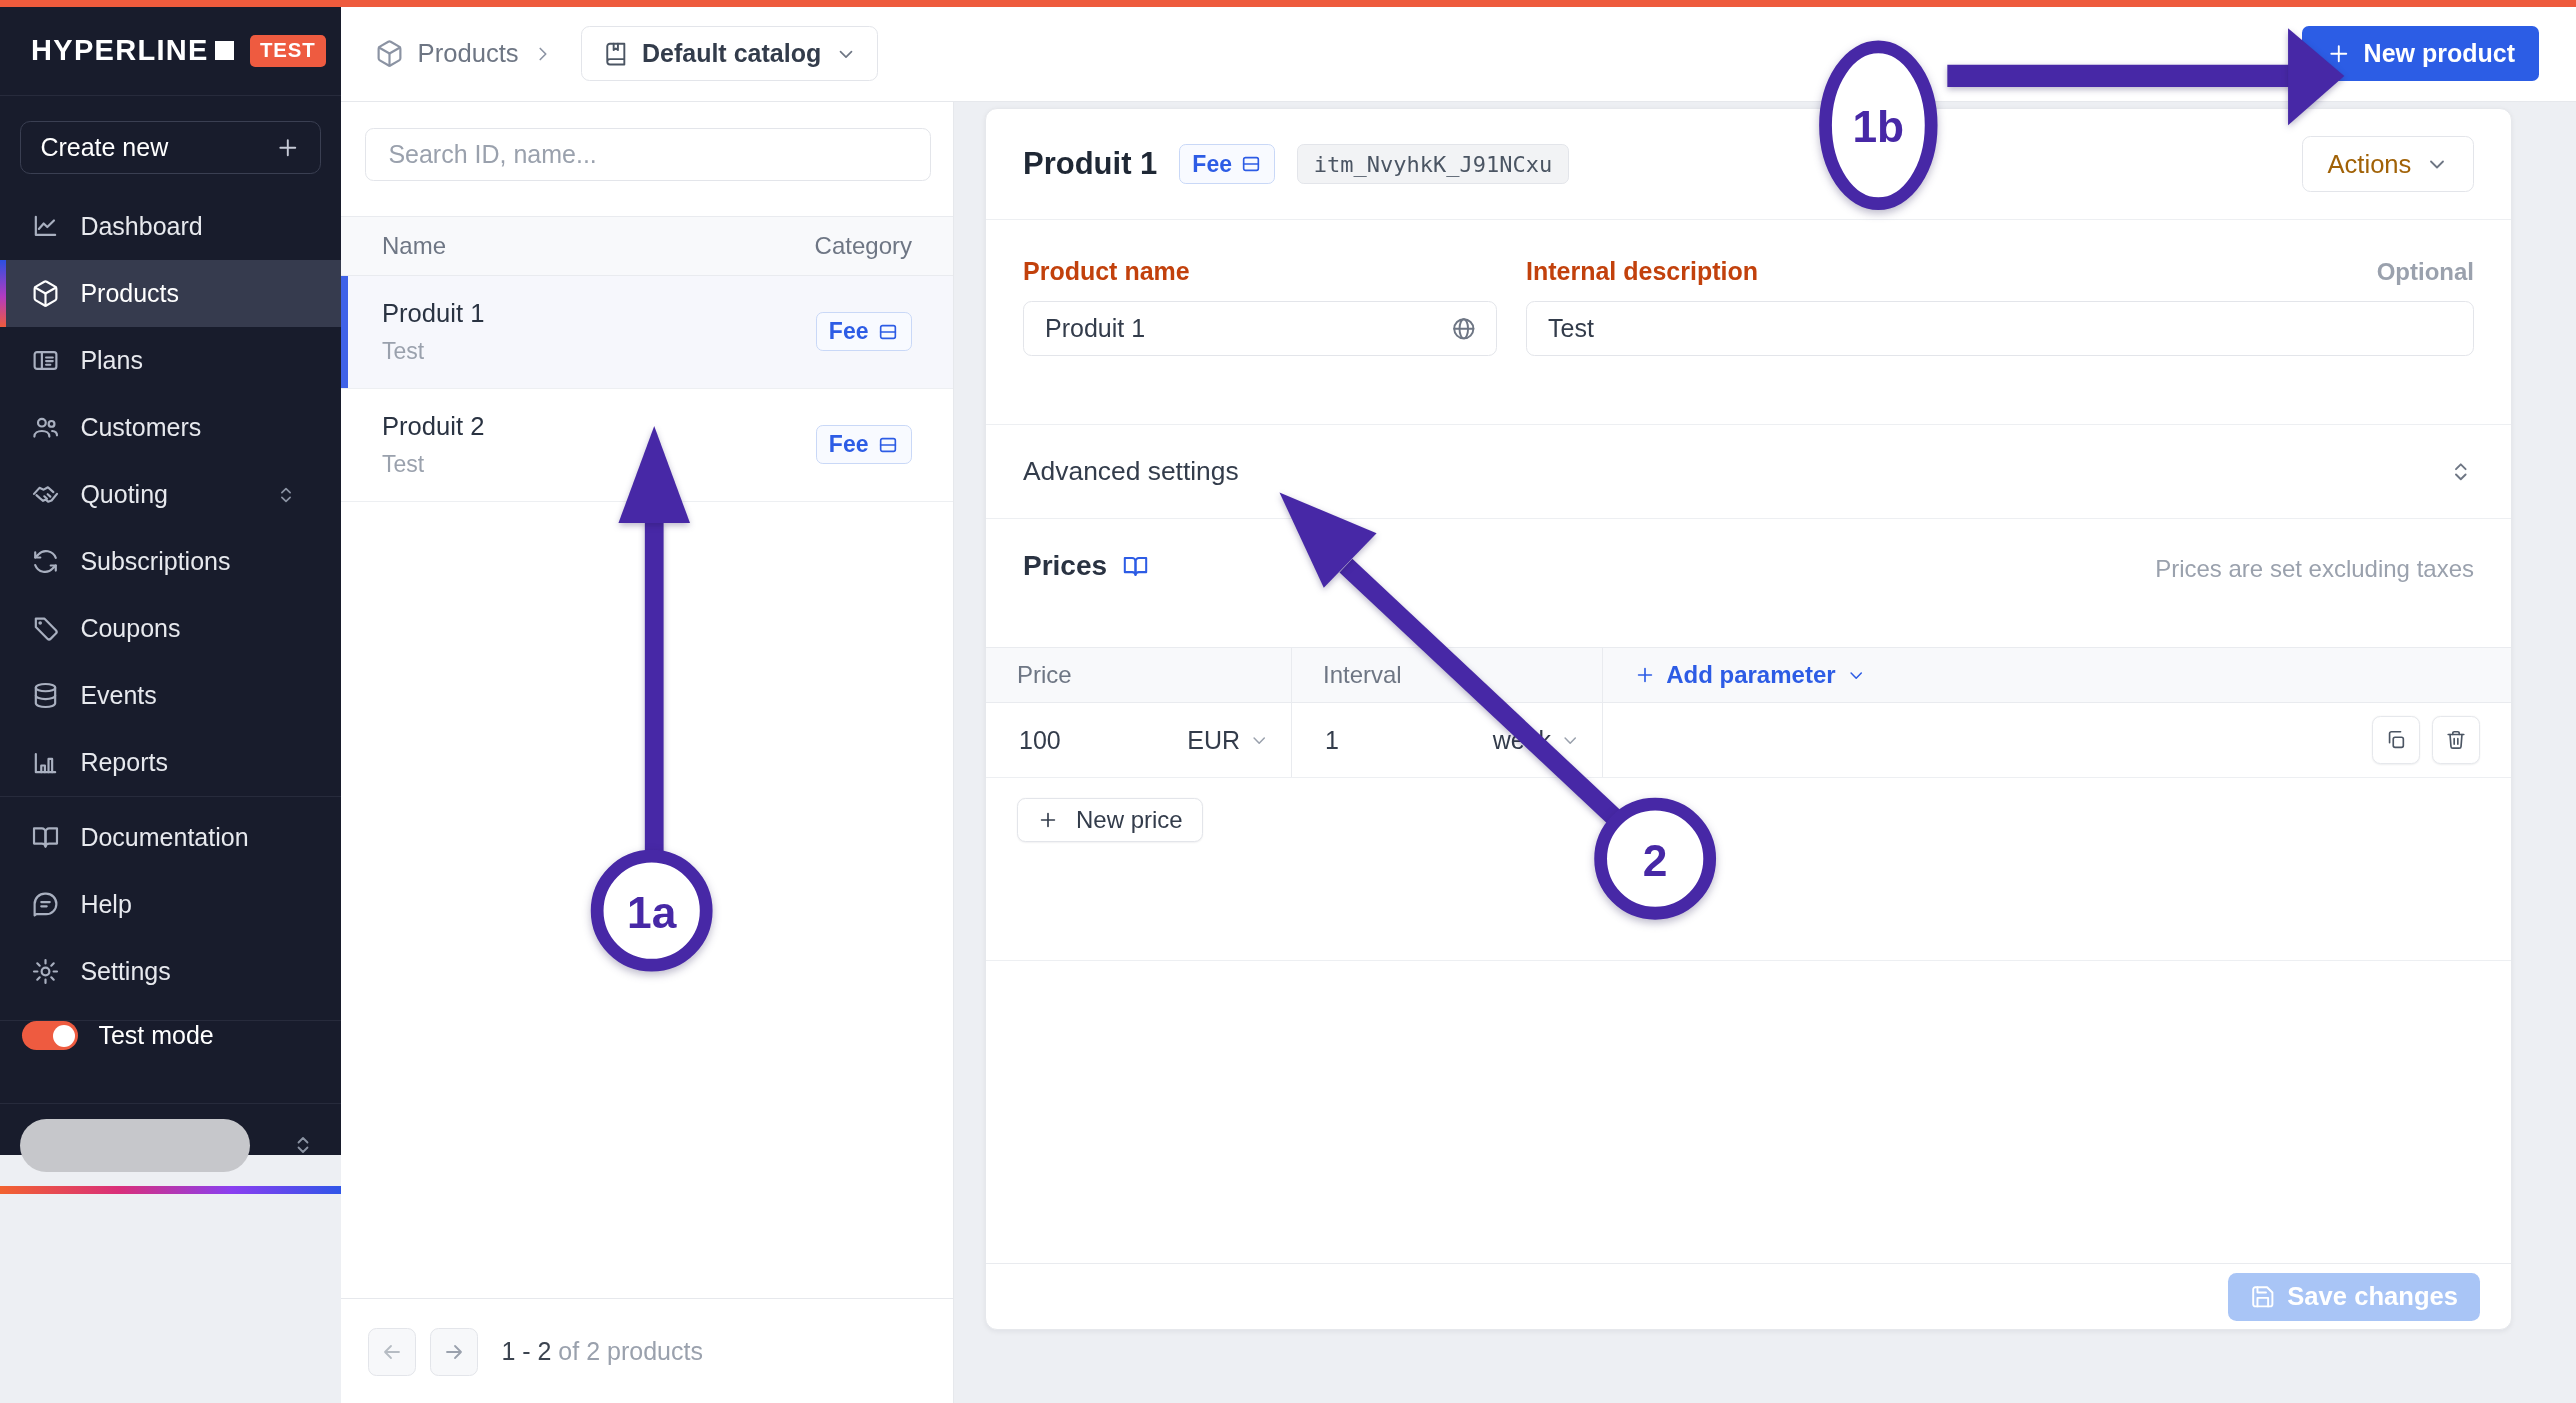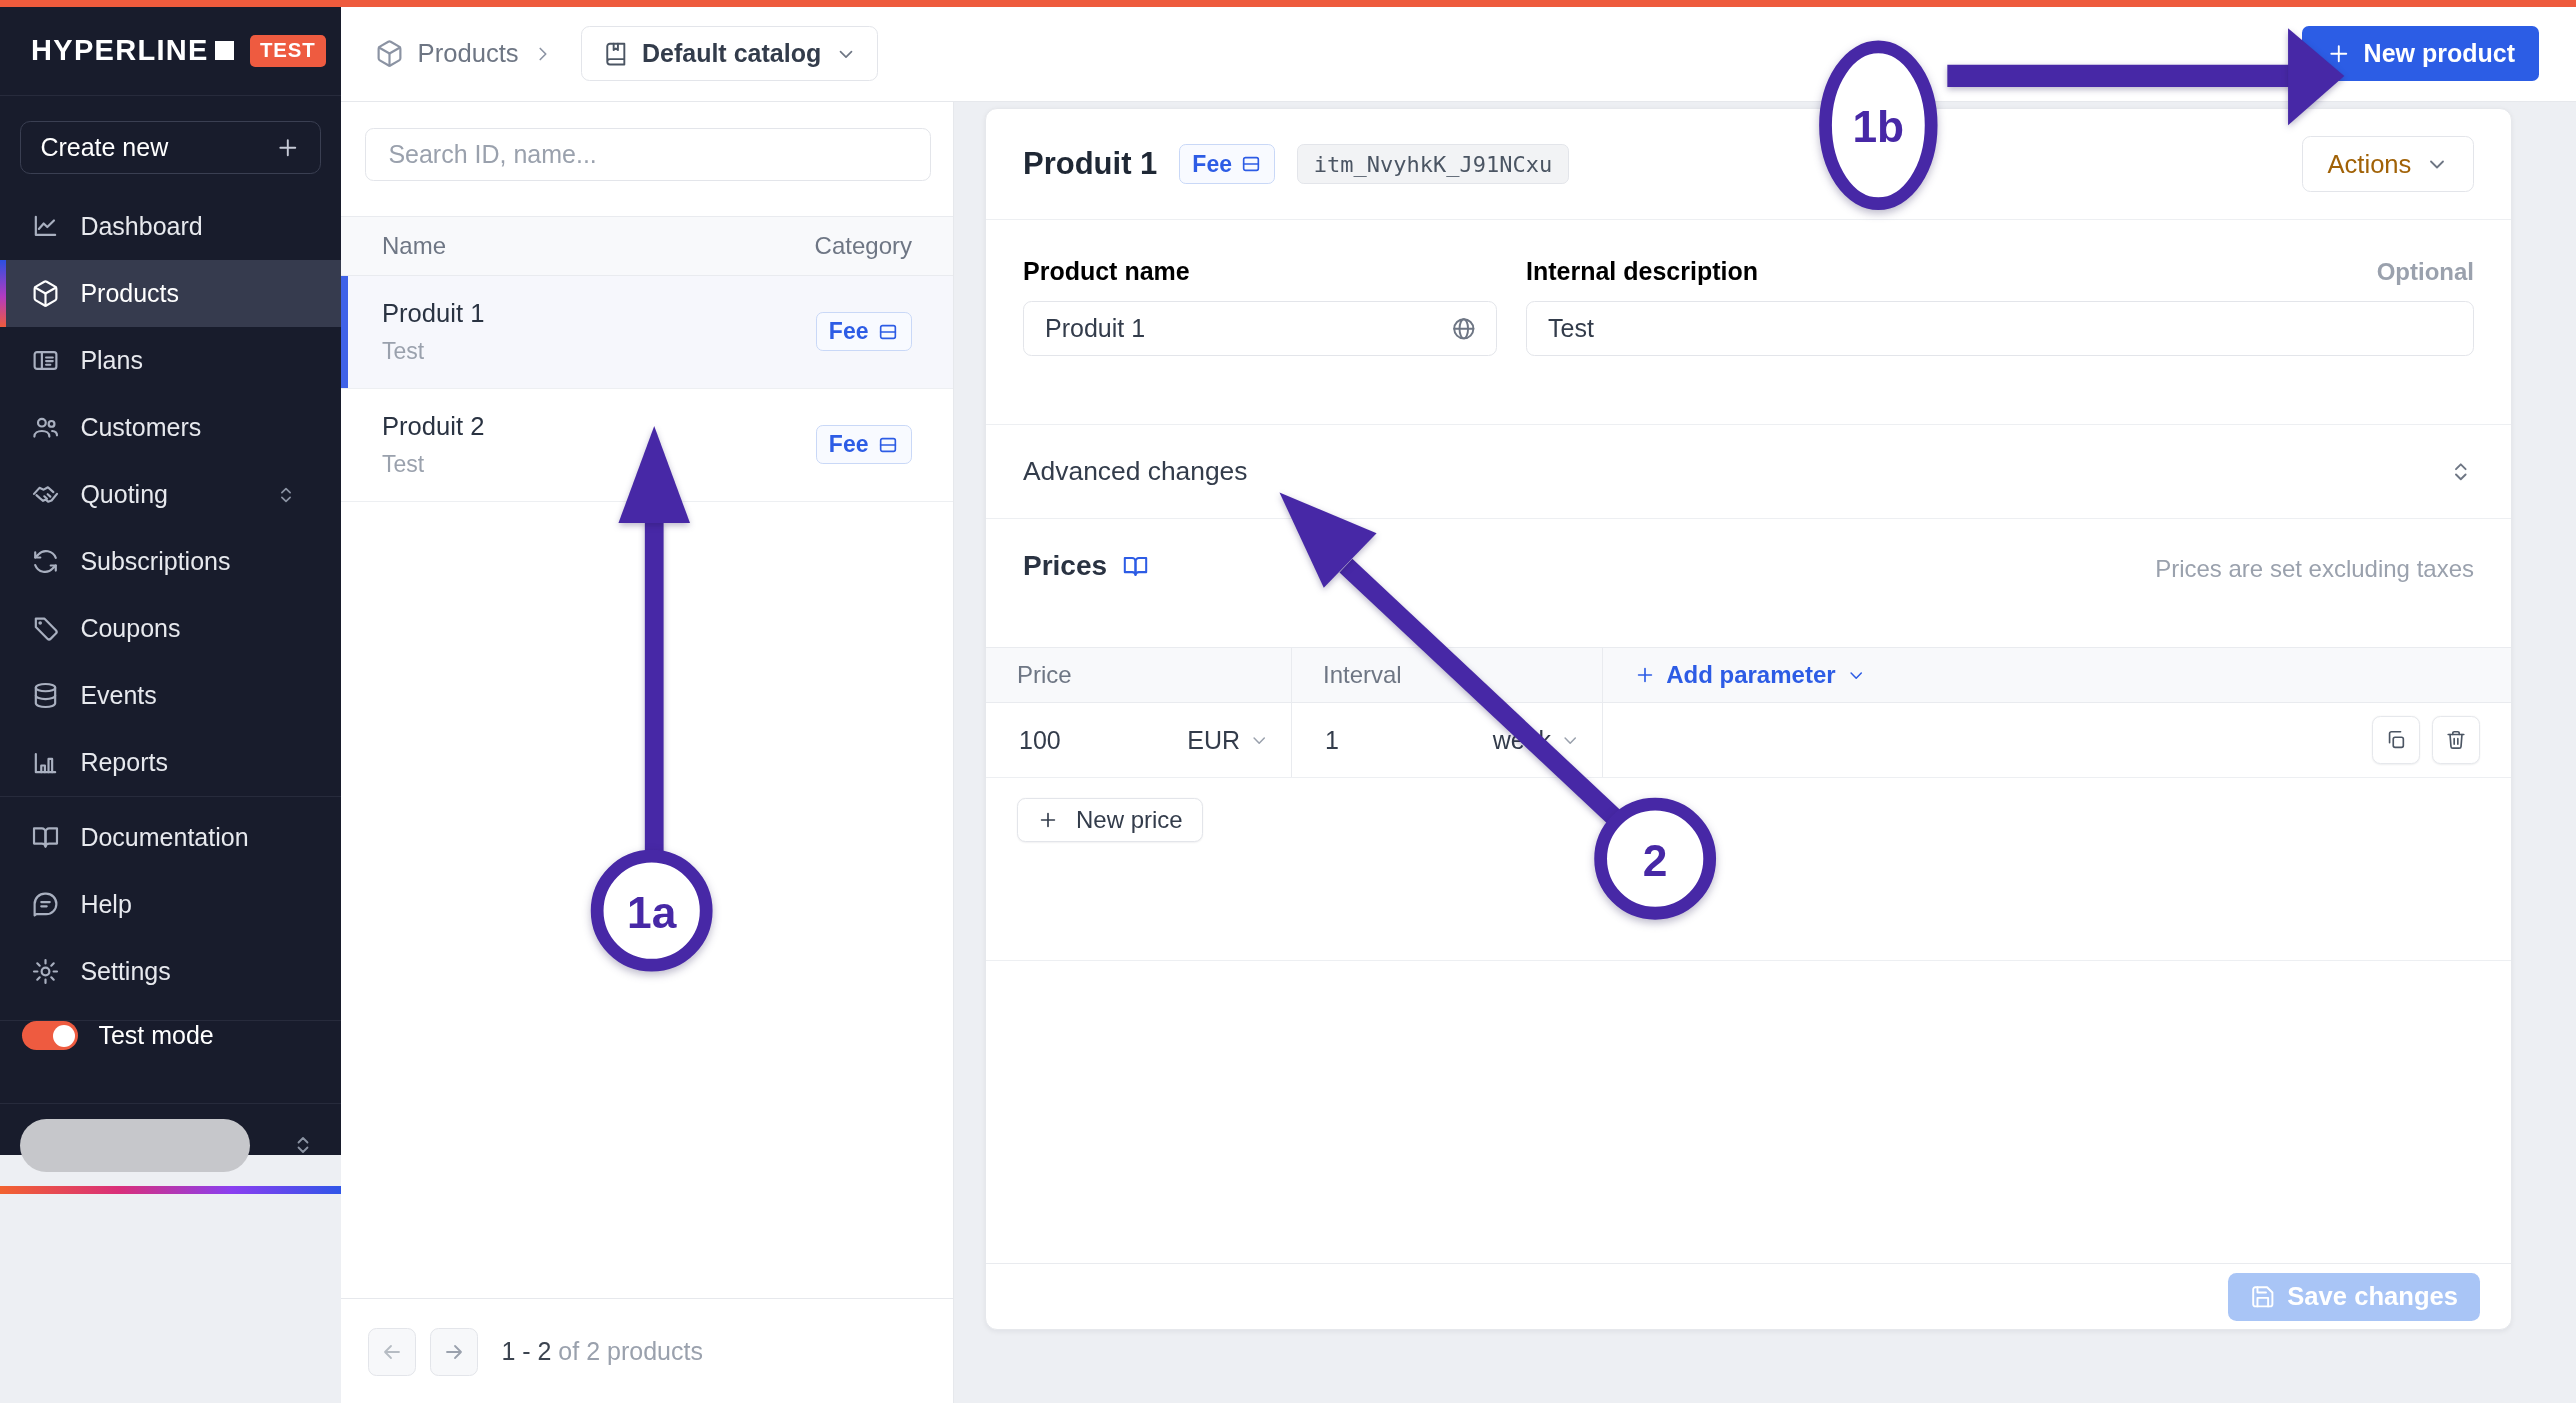--- a/index.html
+++ b/index.html
@@ -103,21 +103,21 @@
   .id-pill{margin-left:22px;background:#f2f3f5;border:1.7px solid #e3e5ea;border-radius:6.8px;
            padding:6.8px 15.3px;font-family:"DejaVu Sans Mono",monospace;font-size:22px;color:#4b5563}
   .actions-btn{margin-left:auto;display:flex;align-items:center;gap:13.6px;height:56px;background:#fff;
                border:1.7px solid #e3e5ea;border-radius:8.5px;padding:0 24px;font-size:25.6px;color:#a16207;
                cursor:pointer;box-sizing:border-box}
   .actions-btn .chev{color:#6e7684}
   .c-form{flex:none;height:204px;padding:37px 37px 0;box-sizing:border-box;display:flex;gap:29px}
   .field1{width:474px;flex:none}
   .field2{flex:1}
   .flabel-row{display:flex;justify-content:space-between;align-items:center;margin-bottom:15.3px}
-  .flabel{font-size:25px;font-weight:600;color:#000000}
+  .flabel{font-size:25px;font-weight:600;color:#c2410c}
   .fhint{font-size:24px;color:#9aa1ad;font-weight:700}
   .finput{height:55px;border:1.7px solid #e3e5ea;border-radius:8.5px;display:flex;align-items:center;
           padding:0 19px;box-sizing:border-box;background:#fff}
   .finput input{border:none;outline:none;flex:1;font-size:25px;color:#333c4b;
                 font-family:"Liberation Sans",sans-serif;background:transparent;min-width:0}
   .finput .ic{color:#6e7684}
   .c-adv{flex:none;height:94px;border-top:1.7px solid #edeff2;display:flex;align-items:center;
          justify-content:space-between;padding:0 37px;box-sizing:border-box;cursor:pointer}
   .adv-label{font-size:26.4px;color:#333c4b}
   .updown{color:#6e7684}
@@ -480,21 +480,21 @@
             <span class="flabel">Internal description</span>
             <span class="fhint">Optional</span>
           </div>
           <div class="finput">
             <input type="text" value="Test" style="">
           </div>
         </div>
       </div>
 
       <div class="c-adv">
-        <span class="adv-label">Advanced changes</span>
+        <span class="adv-label">Advanced settings</span>
         <span class="ic updown">
           <svg width="25.6" height="25.6" viewBox="0 0 24 24">
               <path d="M7.5 9.5L12 5l4.5 4.5"></path>
               <path d="M7.5 14.5L12 19l4.5-4.5"></path>
             </svg>
           </span>
       </div>
 
       <div class="c-pricehead">
         <span class="ph-left">

